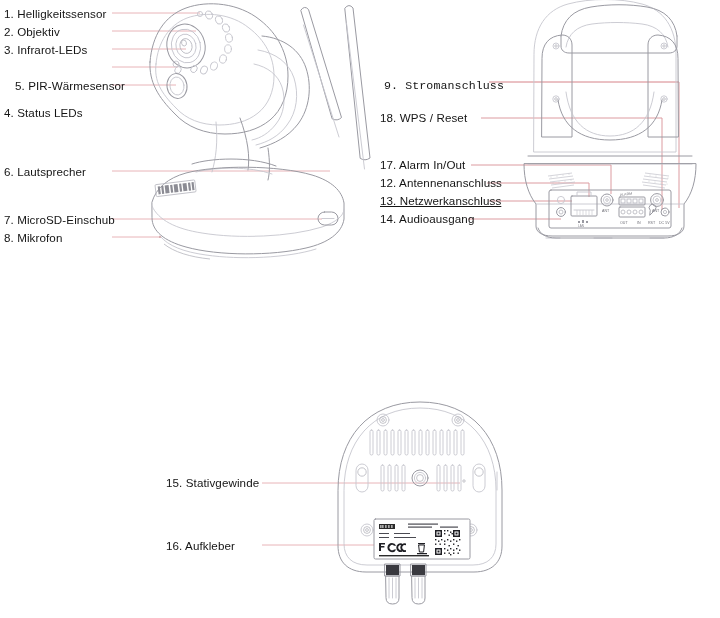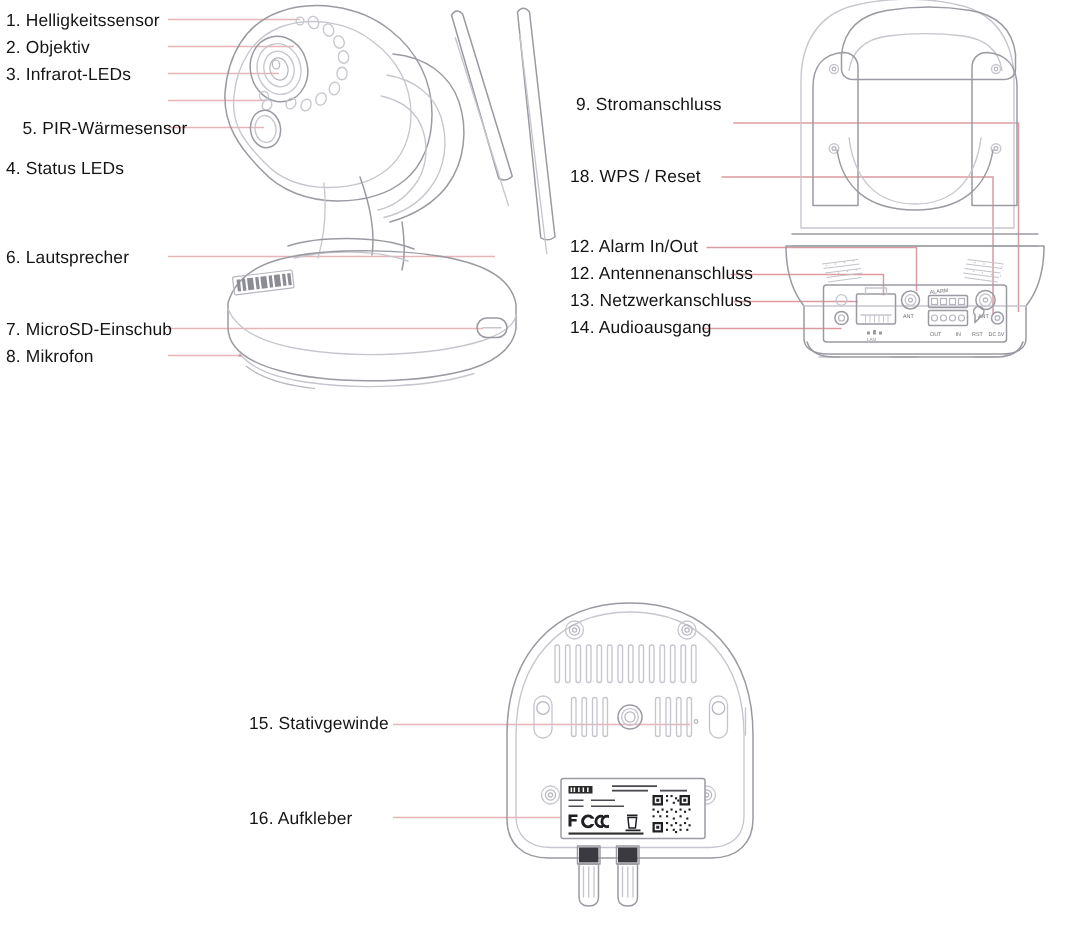--- a/index.html
+++ b/index.html
@@ -504,23 +504,23 @@
 
   <div class="callout" style="left:4px;  top:8px;">1. Helligkeitssensor</div>
   <div class="callout" style="left:4px;  top:26px;">2. Objektiv</div>
   <div class="callout" style="left:4px;  top:44px;">3. Infrarot-LEDs</div>
   <div class="callout" style="left:4px;  top:62px;margin-top:45px;">4. Status LEDs</div>
   <div class="callout" style="left:4px;  top:80px;padding-left:11px;">5. PIR-Wärmesensor</div>
   <div class="callout" style="left:4px;  top:166px;">6. Lautsprecher</div>
   <div class="callout" style="left:4px;  top:214px;">7. MicroSD-Einschub</div>
   <div class="callout" style="left:4px;  top:232px;">8. Mikrofon</div>
 
-  <div class="callout right-col" style="left:384px; top:64px;">9. Stromanschluss</div>
+  <div class="callout right-col" style="left:384px; top:80px;font-family:Liberation Mono, monospace;">9. Stromanschluss</div>
   <div class="callout right-col" style="left:380px; top:112px;">18. WPS / Reset</div>
-  <div class="callout right-col" style="left:380px; top:159px;">12. Alarm In/Out</div>
+  <div class="callout right-col" style="left:380px; top:159px;">17. Alarm In/Out</div>
   <div class="callout right-col" style="left:380px; top:177px;">12. Antennenanschluss</div>
-  <div class="callout right-col" style="left:380px; top:195px;">13. Netzwerkanschluss</div>
+  <div class="callout right-col" style="left:380px; top:195px;text-decoration:underline;">13. Netzwerkanschluss</div>
   <div class="callout right-col" style="left:380px; top:213px;">14. Audioausgang</div>
 
   <div class="callout" style="left:166px; top:477px;">15. Stativgewinde</div>
   <div class="callout" style="left:166px; top:540px;">16. Aufkleber</div>
 
 </div>
 
 </body></html>

